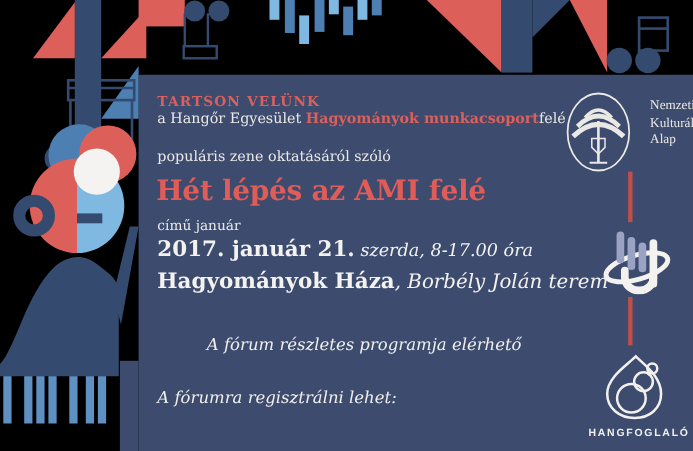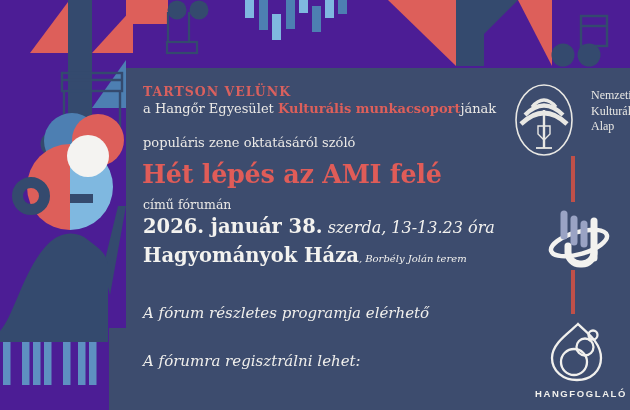--- a/index.html
+++ b/index.html
@@ -1,33 +1,33 @@
 <!DOCTYPE html>
 <html><head>
 <meta charset="utf-8">
 <style>
   html,body{margin:0;padding:0;background:#e8e8e6;}
   #canvas{position:relative;width:630px;height:410px;overflow:hidden;
-          background:#4c1d95;font-family:"DejaVu Serif","Liberation Serif",serif;}
+          background:#000000;font-family:"DejaVu Serif","Liberation Serif",serif;}
   #panel{position:absolute;left:126px;top:68px;width:504px;height:342px;background:#3d4c6e;}
   #art{position:absolute;left:0;top:0;z-index:2;pointer-events:none;}
   #content{position:absolute;left:0;top:0;width:630px;height:410px;z-index:3;}
   .abs{position:absolute;}
   .coral{color:#dd5f5a;}
   .b{font-weight:bold;}
   #kicker{left:143px;top:84px;font-size:12.5px;font-weight:bold;letter-spacing:1px;color:#d9605e;}
   .introline{left:143px;font-size:13px;color:#ebe9e6;line-height:17px;}
   #title{left:142px;top:159px;font-size:25.5px;font-weight:bold;color:#e05c58;letter-spacing:-0.3px;}
   #subtitle{left:143px;top:197px;font-size:12.5px;color:#ebe9e6;}
   #dateline{left:143px;top:215px;color:#f3f2ef;}
   #dateline .big{font-size:19.5px;font-weight:bold;}
   #dateline .sm{font-size:16px;font-style:italic;}
   #venueline{left:143px;top:244px;color:#f3f2ef;}
   #venueline .big{font-size:19.5px;font-weight:bold;}
-  #venueline .sm{font-size:10px;font-style:italic;}
+  #venueline .sm{font-size:18px;font-style:italic;}
   #address{left:143px;top:272px;font-size:13.5px;color:#ebe9e6;font-style:italic;}
   .para{left:143px;font-size:15px;font-style:italic;color:#f0efec;line-height:19.5px;}
   .blog{color:#dd5f5a;font-weight:bold;}
   #nka-text{left:591px;top:88px;font-size:12px;line-height:15.5px;color:#e9e8e4;
             font-family:"Liberation Serif",serif;white-space:nowrap;}
   .divider{width:3.5px;background:#bf5049;position:absolute;}
   #hf-label{left:531px;top:388px;width:96px;text-align:right;font-family:"Liberation Sans",sans-serif;
             font-size:9.5px;font-weight:bold;letter-spacing:1.6px;color:#f1f0ed;}
 </style>
 </head>
@@ -108,36 +108,36 @@
       </g>
       <circle cx="563" cy="55" r="11.5" fill="#344a6e"></circle>
       <circle cx="589" cy="55" r="11.5" fill="#344a6e"></circle>
     </g>
   </svg>
 
   <div id="content">
 
     <div id="kicker" class="abs">TARTSON VELÜNK</div>
     <div class="abs introline" style="top:100px;">
-      <span>a Hangőr Egyesület </span><span class="coral b">Kulturális munkacsoport</span><span>jának</span>
+      <span>a Hangőr Egyesület </span><span class="coral b">Hagyományok munkacsoport</span><span>felé</span>
     </div>
     <div class="abs introline" style="top:134px;">populáris zene oktatásáról szóló</div>
 
     <div id="title" class="abs">Hét lépés az AMI felé</div>
-    <div id="subtitle" class="abs">című fórumán</div>
+    <div id="subtitle" class="abs">című január</div>
 
     <div id="dateline" class="abs">
-      <span class="big">2026. január 38.</span>
-      <span class="sm">szerda, 13-13.23 óra</span>
+      <span class="big">2017. január 21.</span>
+      <span class="sm">szerda, 8-17.00 óra</span>
     </div>
     <div id="venueline" class="abs">
       <span class="big">Hagyományok Háza</span><span class="sm">, Borbély Jolán terem</span>
     </div>
 
-    <div class="abs para" style="top:304px;">
+    <div class="abs para" style="top:304px;margin-left:45px;">
       <div>A fórum részletes programja elérhető</div>
     </div>
     <div class="abs para" style="top:352px;text-align:center;">
       <div>A fórumra regisztrálni lehet:</div>
     </div>
 
     <svg class="abs" style="left:508px;top:80px;" width="72" height="82" viewBox="0 0 72 82">
       <g stroke="#e9e8e4" fill="none" stroke-width="1.6">
         <ellipse cx="36" cy="40" rx="28" ry="35"></ellipse>
         <path d="M36,68 L36,30" stroke-width="2.4"></path>

